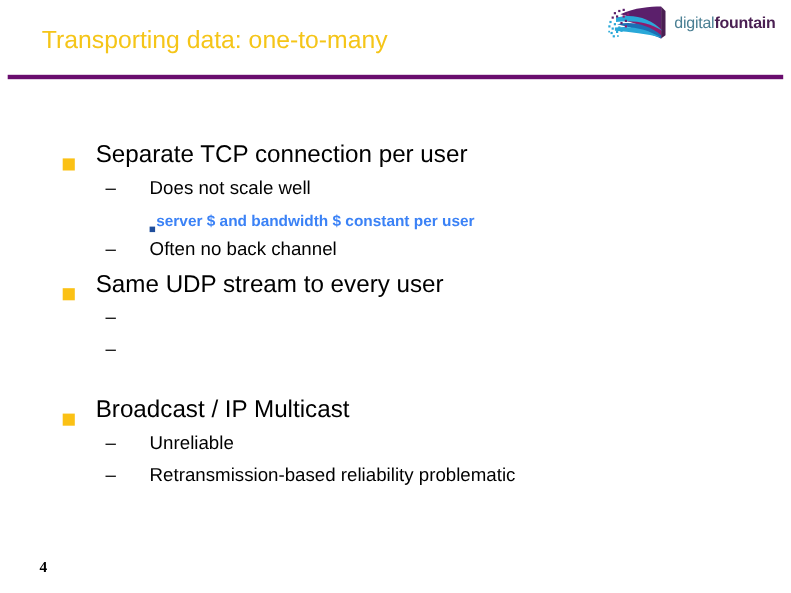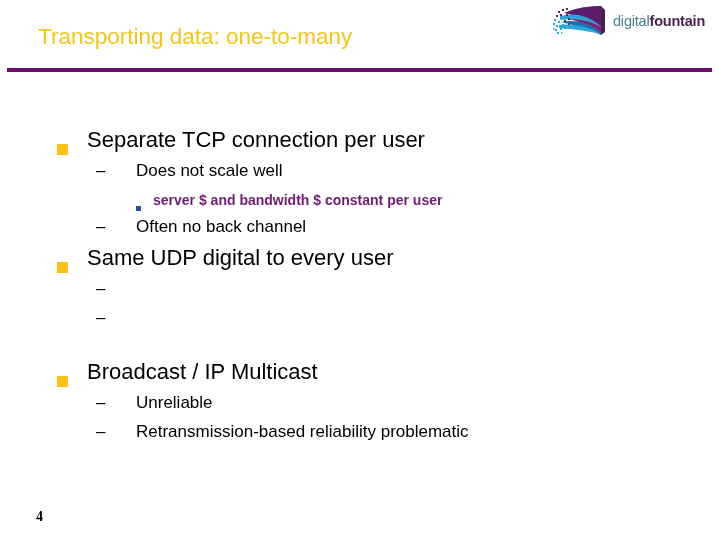--- a/index.html
+++ b/index.html
@@ -135,22 +135,22 @@
   .lvl3 .marker {
     width: 5px;
     height: 5px;
     background: #1f4e9c;
     flex: 0 0 auto;
     margin-top: 9px;
   }
   .lvl3 .txt {
     font-size: 14px;
     font-weight: bold;
-    color: #701a75;
-    margin-left: 12px;
+    color: #3b82f6;
+    margin-left: 1px;
     line-height: 22px;
     white-space: nowrap;
   }
 
   .gap { height: 23px; }
 
   
   .pagenum {
     position: absolute;
     left: 36px;
@@ -226,21 +226,21 @@
       <span class="marker"></span>
       <span class="txt">server $ and bandwidth $ constant per user</span>
     </div>
     <div class="row lvl2">
       <span class="marker">–</span>
       <span class="txt">Often no back channel</span>
     </div>
 
     <div class="row lvl1">
       <span class="marker"></span>
-      <span class="txt">Same UDP digital to every user</span>
+      <span class="txt">Same UDP stream to every user</span>
     </div>
     <div class="row lvl2">
       <span class="marker">–</span>
     </div>
     <div class="row lvl2">
       <span class="marker">–</span>
     </div>
 
     <div class="gap"></div>
 

